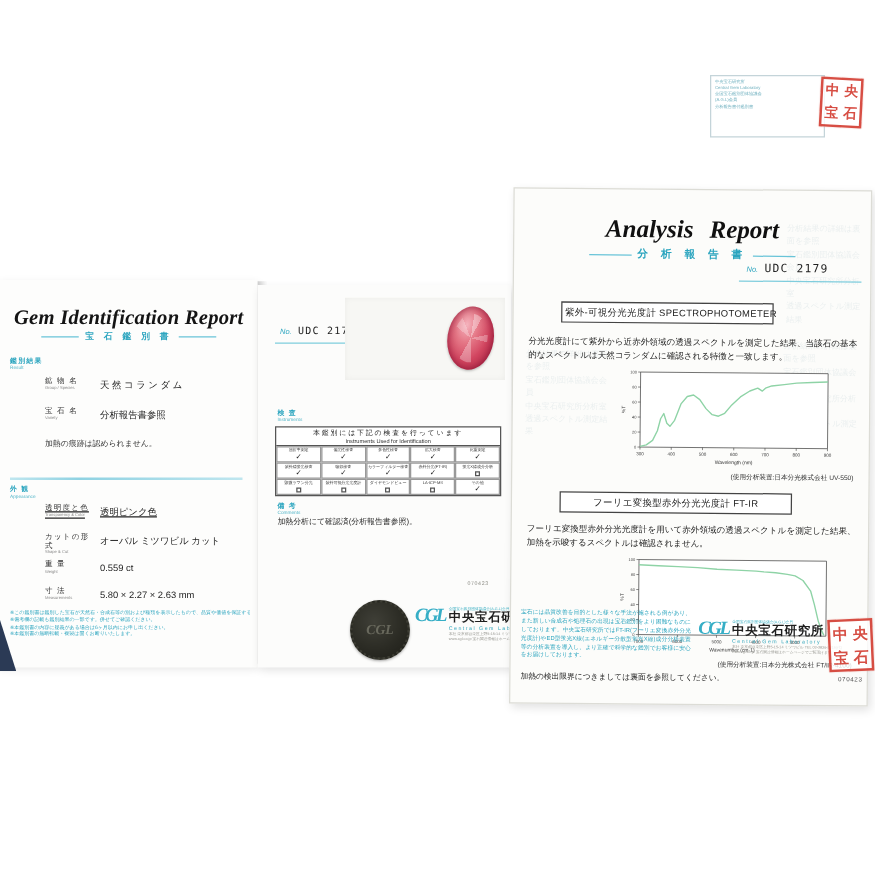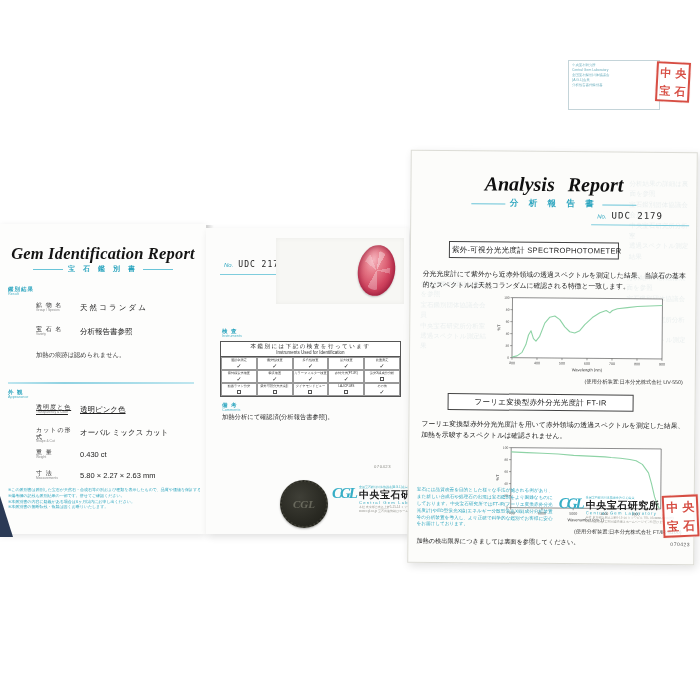--- a/index.html
+++ b/index.html
@@ -162,28 +162,28 @@
           <div class="jp">透明度と色</div>
         <div class="en">Transparency &amp; Color</div>
         </div>
       <div class="fval">透明ピンク色</div>
     </div>
     <div class="frow" style="top:203px;" data-name="field-row-cut">
       <div class="flab">
           <div class="jp">カットの形式</div>
         <div class="en">Shape &amp; Cut</div>
         </div>
-      <div class="fval">オーバル ミックス カット</div>
+      <div class="fval">オーバル ミツワビル カット</div>
     </div>
     <div class="frow" style="top:225px;" data-name="field-row-weight">
       <div class="flab">
           <div class="jp">重 量</div>
         <div class="en">Weight</div>
         </div>
-      <div class="fval">0.430 ct</div>
+      <div class="fval">0.559 ct</div>
     </div>
     <div class="frow" style="top:246px;" data-name="field-row-measurements">
       <div class="flab">
           <div class="jp">寸 法</div>
         <div class="en">Measurements</div>
         </div>
       <div class="fval">5.80 × 2.27 × 2.63 mm</div>
     </div>
 
     <div class="fnotes" data-name="left-footnotes">

